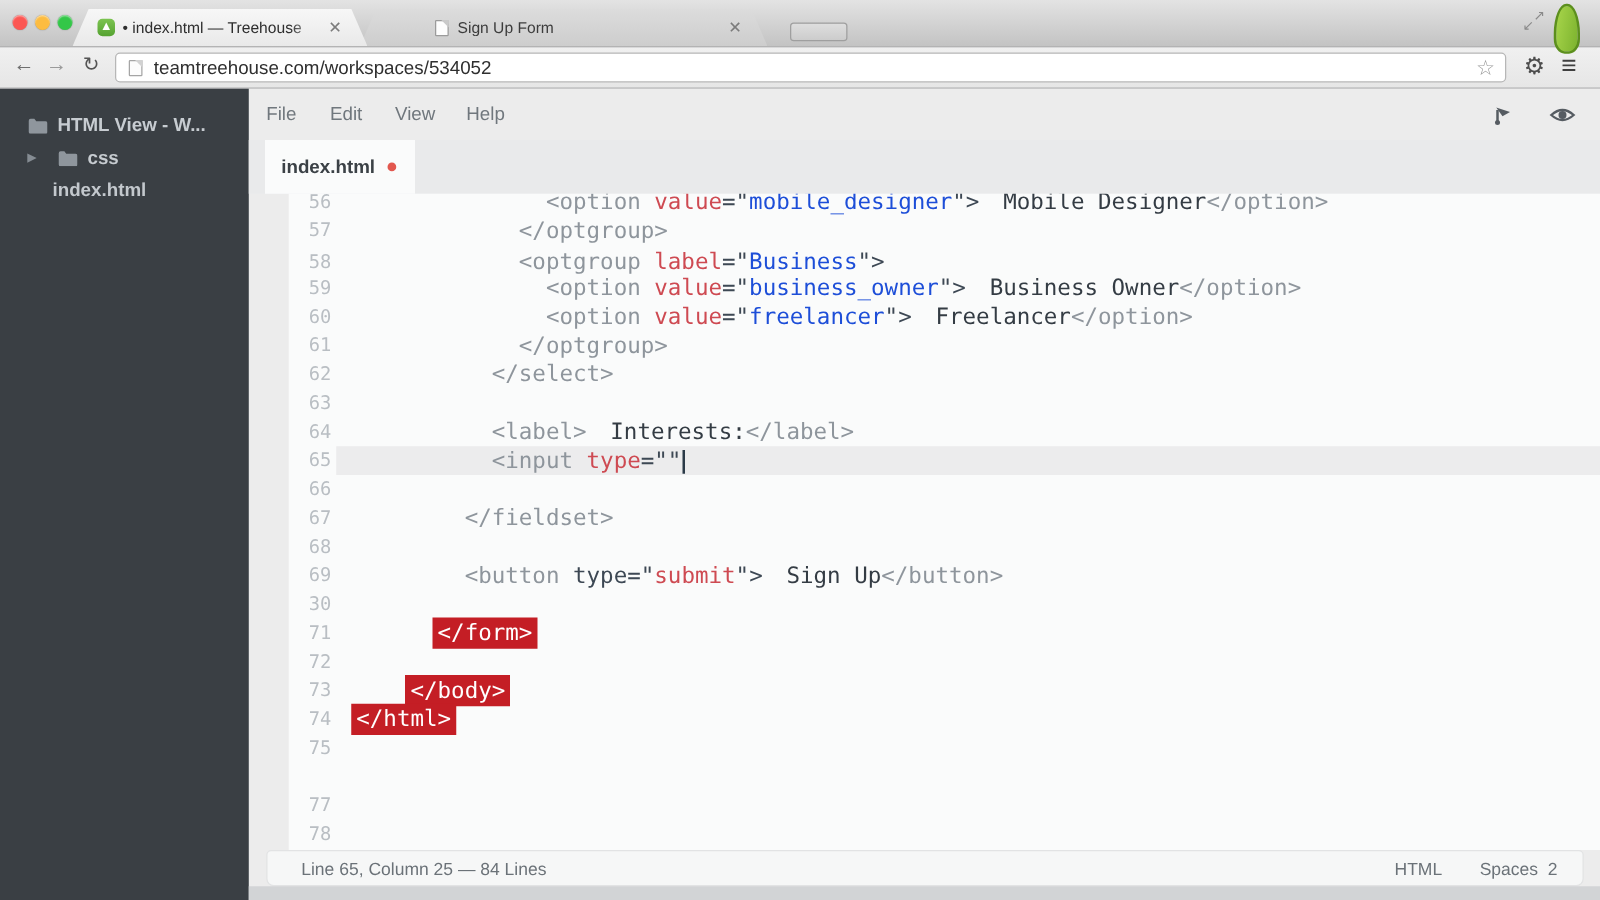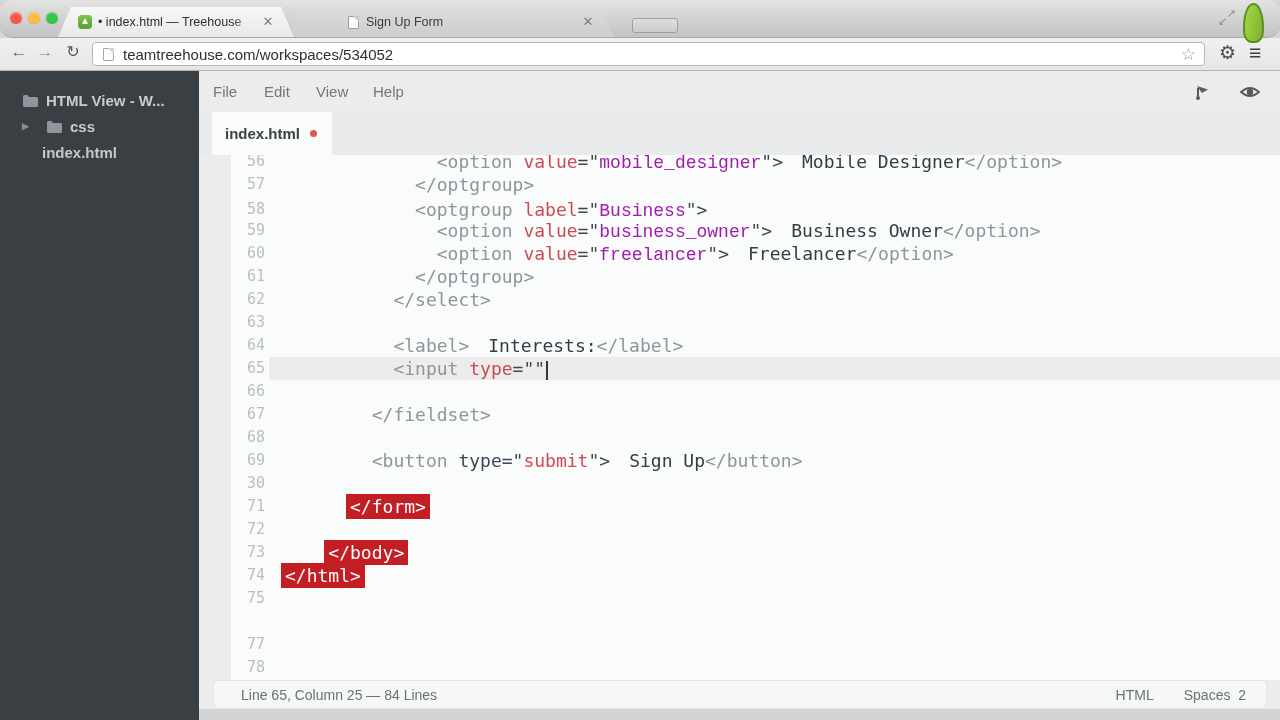--- a/index.html
+++ b/index.html
@@ -1,21 +1,21 @@
 <!DOCTYPE html>
 <html><head>
 <meta charset="utf-8">
 <style>
   * { margin:0; padding:0; box-sizing:border-box; }
   html,body { width:1280px; height:720px; overflow:hidden; }
   body { font-family:"Liberation Sans", sans-serif; position:relative; background:#d5d7d9; }
 
   
   .browser-top { position:absolute; left:0; top:0; width:1280px; height:38px;
-    background:linear-gradient(#e3e3e3,#c3c3c3); border-bottom:1px solid #a9a9a9;border-radius:13px; }
+    background:linear-gradient(#e3e3e3,#c3c3c3); border-bottom:1px solid #a9a9a9; }
   .traffic { position:absolute; top:12px; width:12px; height:12px; border-radius:50%;
     box-shadow:inset 0 1px 1px rgba(255,255,255,.5), 0 0 1px rgba(0,0,0,.4); }
   .t-red { left:10px; background:#fc5753; }
   .t-yellow { left:28px; background:#fdbc40; }
   .t-green { left:46px; background:#33c748; }
 
   .tab { position:absolute; bottom:0; height:30px;
     clip-path:polygon(0 100%, 13px 0, calc(100% - 13px) 0, 100% 100%);
     display:flex; align-items:center; font-size:12.5px; color:#2e2e2e; }
   .tab-active { left:58px; width:236px; background:linear-gradient(#f7f7f7,#e9e9e9); z-index:3; }
@@ -79,21 +79,21 @@
   
   .code-area { position:absolute; left:199px; top:155px; width:1081px; height:525px;
     background:#fafbfb; overflow:hidden; font-family:"DejaVu Sans Mono", monospace;margin-left:32px; }
   .code-line { position:absolute; left:0; right:0; height:23px; }
   .code-line.active:before { content:""; position:absolute; left:38px; right:0; top:0; bottom:0; background:#ececed; }
   .ln { position:absolute; left:0; top:0; width:34px; text-align:right; font-size:15px;
     line-height:23px; color:#b9bec3; }
   .lc { position:absolute; left:54px; top:0; font-size:18px; line-height:23px; white-space:pre; }
   .tok-t { color:#8e959c; }
   .tok-a { color:#ce4a52; }
-  .tok-v { color:#a21caf;font-family:Liberation Mono, monospace; }
+  .tok-v { color:#1d4ed8; }
   .tok-p { color:#3d4854; }
   .tok-x { color:#343c44;padding-left:19px; }
   .tok-e { background:#c41e25; color:#ffffff; padding:2px 4px; margin-left:-4px; }
   .cursor { display:inline-block; width:2px; height:19px; background:#2b3a48; vertical-align:middle; margin-left:1px; }
 
   
   .statusbar { position:absolute; left:213px; top:680px; width:1054px; height:29px; background:#f6f7f7;
     border:1px solid #e2e3e4; border-radius:4px 4px 6px 6px; display:flex; align-items:center;
     font-size:14px; color:#6b7278; }
   .status-left { margin-left:27px; flex:1 1 auto; }

